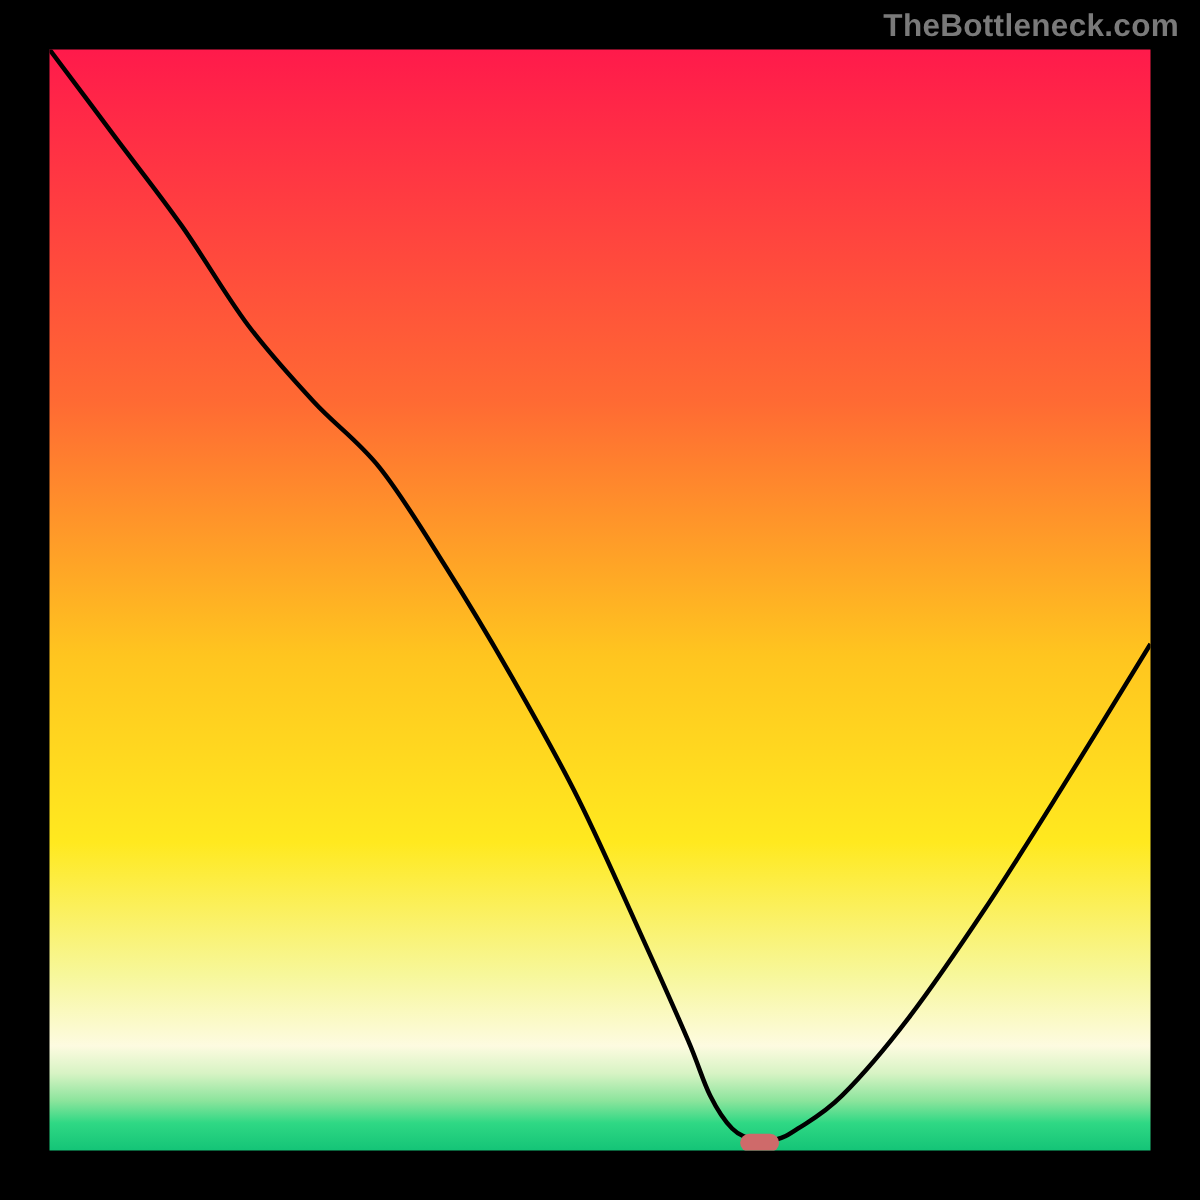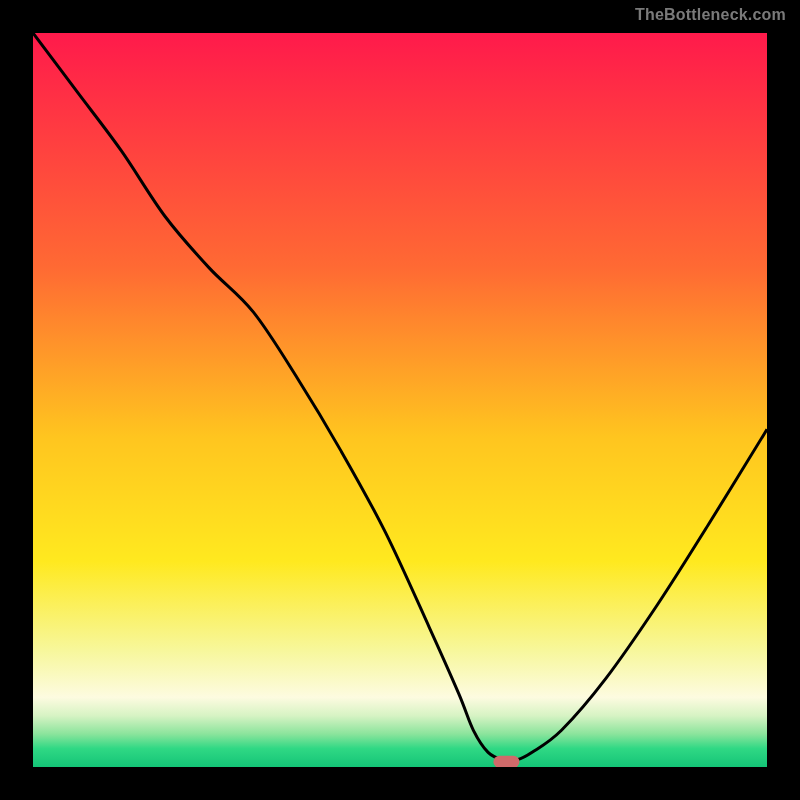--- a/index.html
+++ b/index.html
@@ -12,21 +12,21 @@
   .chart-container {
     position: relative;
     width: 800px;
     height: 800px;
   }
   .watermark {
     position: absolute;
     top: 6px;
     right: 14px;
     font-family: Arial, Helvetica, sans-serif;
-    font-size: 16px;
+    font-size: 21px;
     font-weight: 600;
     color: #7a7a7a;
     letter-spacing: 0.2px;
     z-index: 10;
   }
   svg.plot {
     position: absolute;
     top: 0;
     left: 0;
   }

